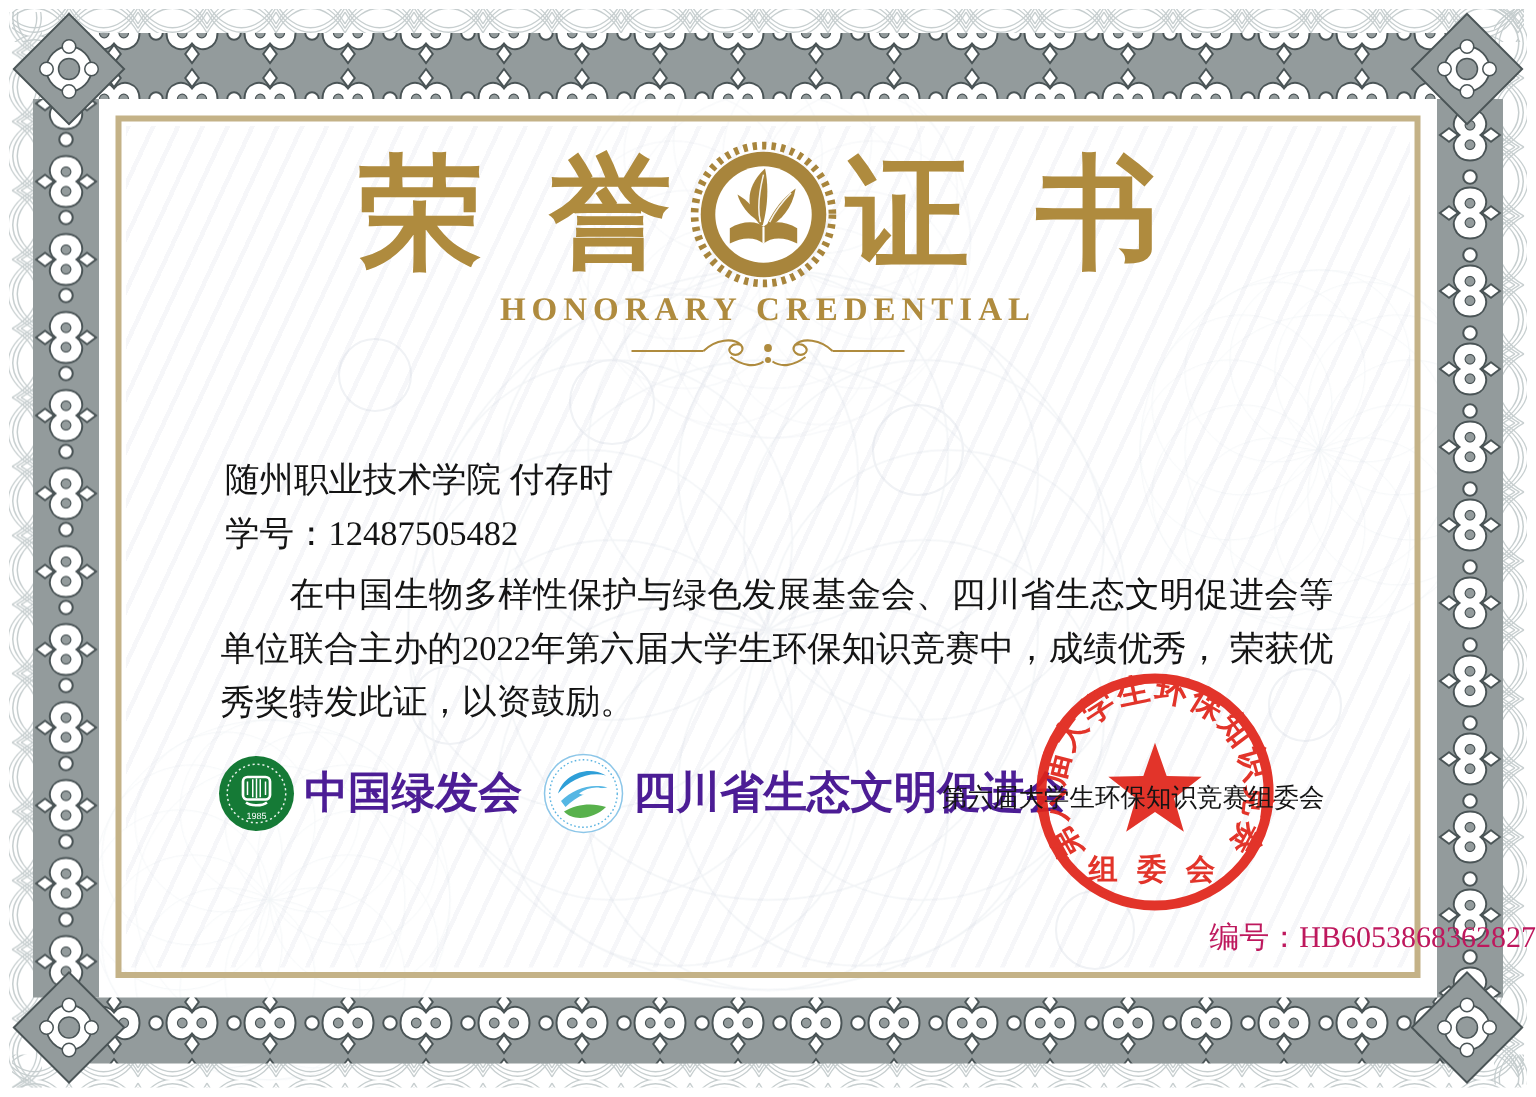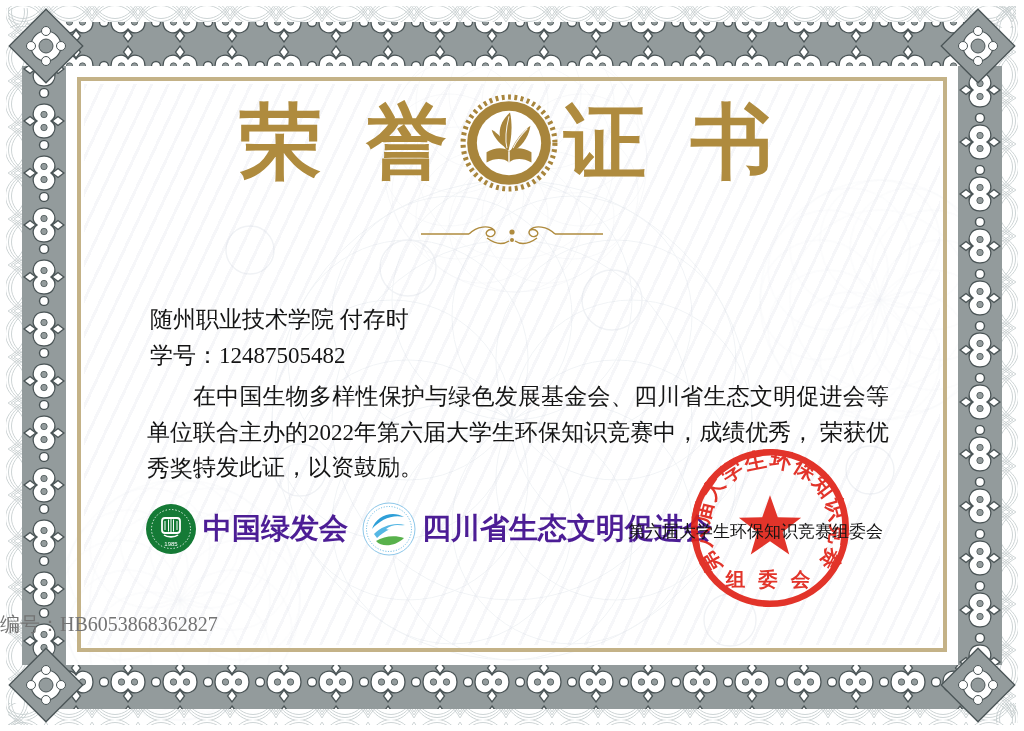--- a/index.html
+++ b/index.html
@@ -54,22 +54,22 @@
   .stamp-wrap{position:absolute;left:683px;top:441px;width:174px;height:174px;}
   .committee-name{
     position:absolute;left:628px;top:520px;width:284px;
     font-size:17px;color:#141414;white-space:nowrap;
   }
   .committee-date{
     position:absolute;left:628px;top:549px;width:228px;text-align:center;
     font-size:20px;color:#141414;white-space:nowrap;
   }
   .serial-line{
-    position:absolute;left:0;top:611px;width:1024px;text-align:left;
-    font-size:20px;color:#737373;
+    position:absolute;left:0;top:611px;width:1024px;text-align:right;
+    font-size:20px;color:#be185d;
   }
 </style>
 </head>
 <body>
 
 <div class="certificate">
 
   <svg class="layer" viewBox="0 0 1024 731" xmlns="http://www.w3.org/2000/svg">
     <defs>
       <pattern id="mesh" width="46" height="24" patternUnits="userSpaceOnUse">
@@ -180,20 +180,21 @@
         <g stroke="#ffffff" stroke-width="1" fill="none" opacity="0.9">
           <path d="M48,22 C45,34 44,45 46,53"></path>
           <path d="M66,34 C60,40 55,47 52,53"></path>
         </g>
         <path d="M26,57 C34,52 44,52 48,56 C52,52 62,52 70,57 L70,67 C62,62.5 53,62.5 48,67 C43,62.5 34,62.5 26,67 Z" fill="#A8853C"></path>
         <path d="M48,56 L48,67" stroke="#ffffff" stroke-width="1.4"></path>
       </svg>
       <span class="title-text">证 书</span>
     </div>
 
+    <div class="subtitle">HONORARY CREDENTIAL</div>
 
     <div class="flourish-wrap">
       <svg width="190" height="28" viewBox="0 0 190 28">
         <g stroke="#AF8B3E" fill="none" stroke-width="1.4">
           <path d="M4,12 H52"></path>
           <path d="M138,12 H186"></path>
           <path d="M52,12 C60,4 72,3 77,8 C80,12 75,16 71,14 C67,12 70,6 77,8"></path>
           <path d="M138,12 C130,4 118,3 113,8 C110,12 115,16 119,14 C123,12 120,6 113,8"></path>
           <path d="M70,16 C78,22 86,23 92,19"></path>
           <path d="M120,16 C112,22 104,23 98,19"></path>

